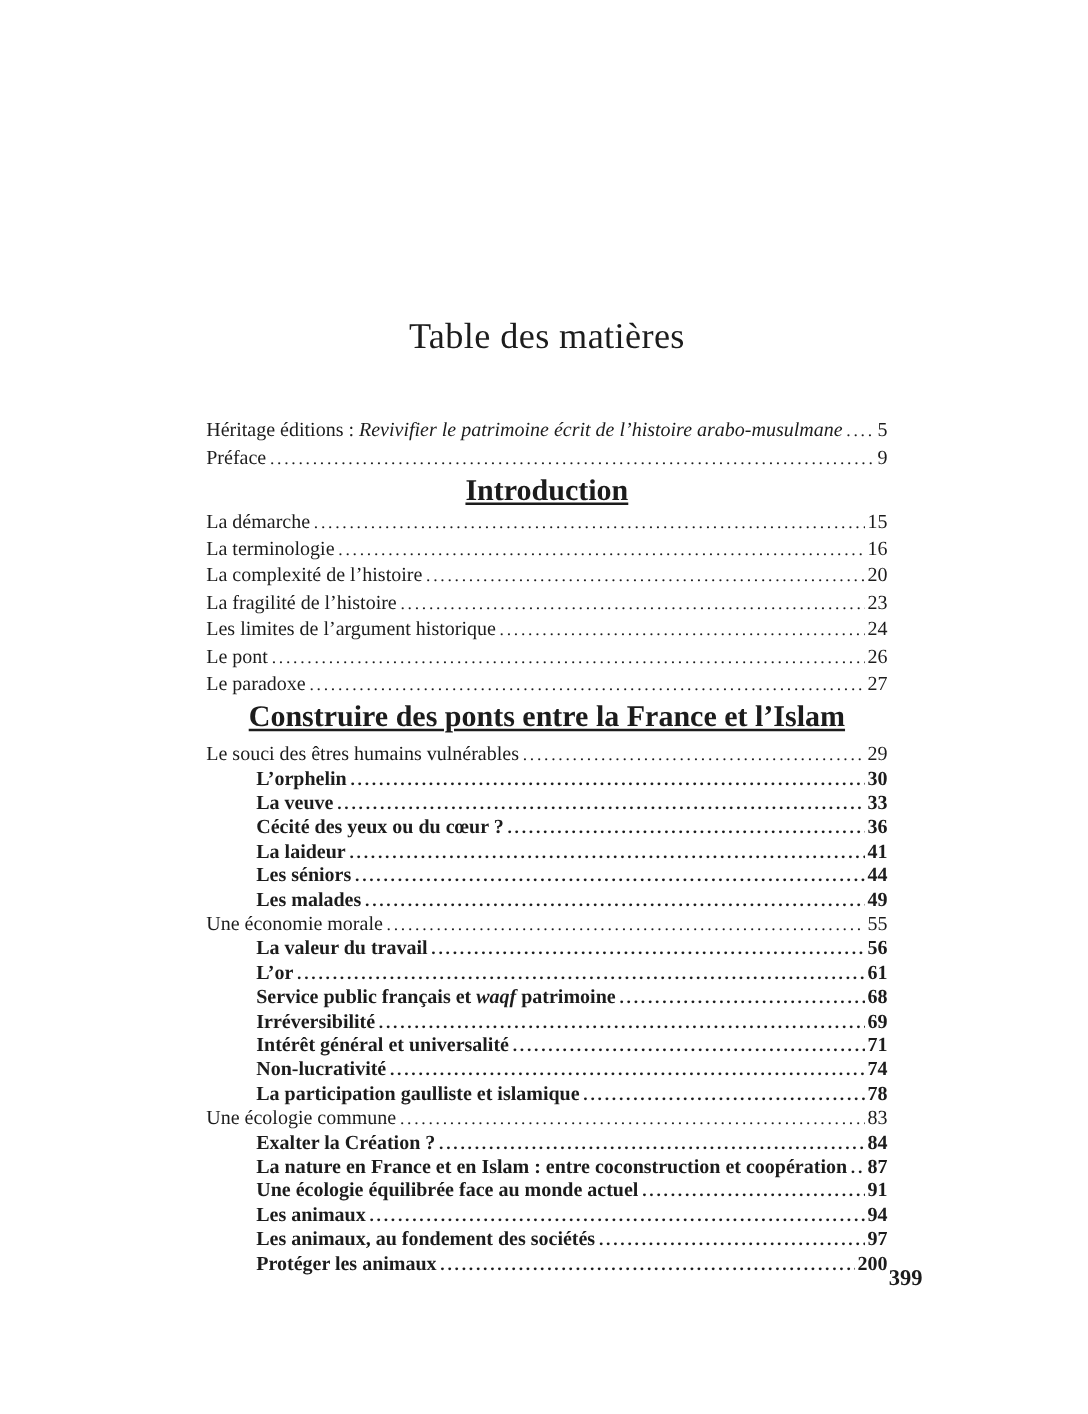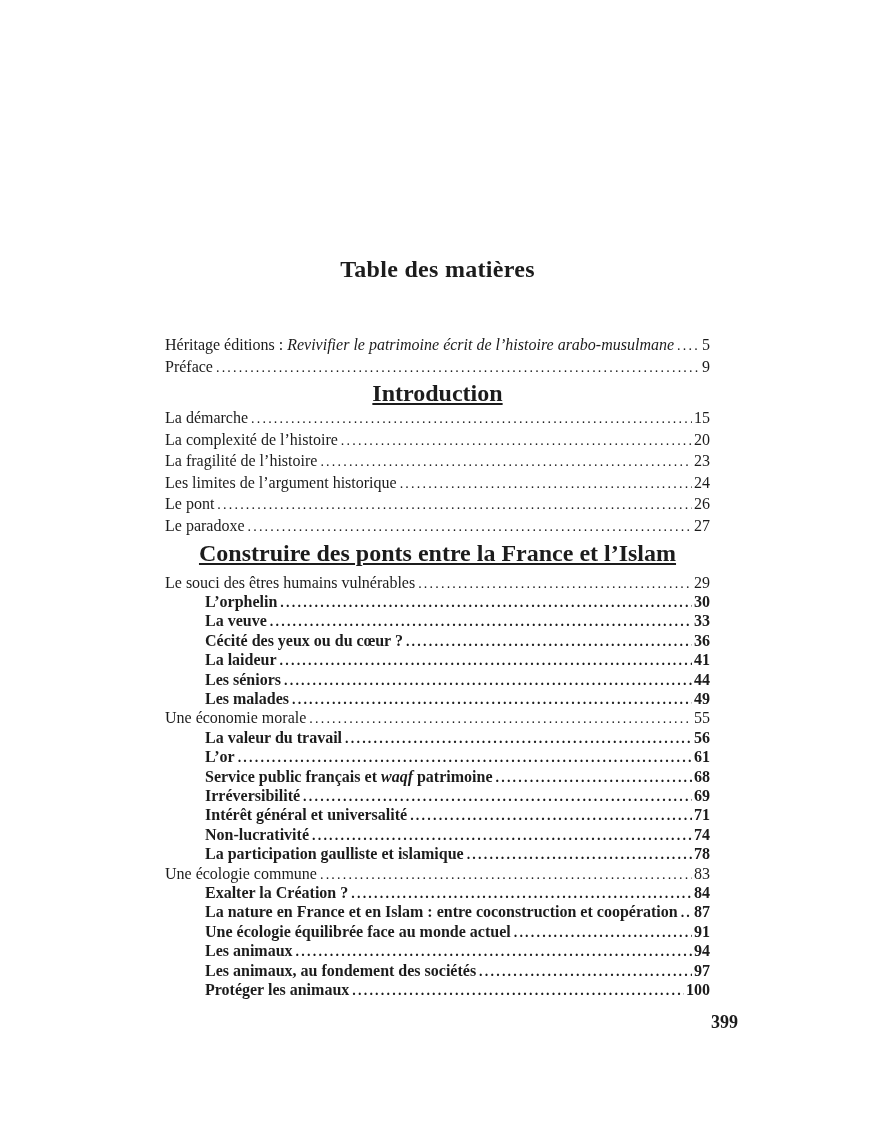--- a/index.html
+++ b/index.html
@@ -17,23 +17,23 @@
     overflow: hidden;
   }
   .content {
     position: absolute;
     left: 165px;
     top: 0;
     width: 545px;
   }
   .title {
     margin: 252px 0 0 0;
-    font-size: 24px;
+    font-size: 29px;
     line-height: 34px;
-    font-weight: 700;
+    font-weight: 400;
     text-align: center;
     letter-spacing: 0.3px;
   }
   .front-entries {
     margin-top: 48px;
   }
   .front-entries .row {
     line-height: 21px;
   }
   .section-heading {
@@ -112,20 +112,25 @@
       </div>
     <div id="toc-sections">
         <section class="toc-section">
           <h2 class="section-heading">Introduction</h2>
           <div class="row">
             <span class="label"><span>La démarche</span></span>
             <span class="dots"></span>
             <span class="pg">15</span>
           </div>
           <div class="row">
+            <span class="label"><span>La terminologie</span></span>
+            <span class="dots"></span>
+            <span class="pg">16</span>
+          </div>
+          <div class="row">
             <span class="label"><span>La complexité de l’histoire</span></span>
             <span class="dots"></span>
             <span class="pg">20</span>
           </div>
           <div class="row">
             <span class="label"><span>La fragilité de l’histoire</span></span>
             <span class="dots"></span>
             <span class="pg">23</span>
           </div>
           <div class="row">
@@ -247,19 +252,19 @@
             <span class="pg">94</span>
           </div>
           <div class="row indent">
             <span class="label"><span>Les animaux, au fondement des sociétés</span></span>
             <span class="dots"></span>
             <span class="pg">97</span>
           </div>
           <div class="row indent">
             <span class="label"><span>Protéger les animaux</span></span>
             <span class="dots"></span>
-            <span class="pg">100</span>
+            <span class="pg">200</span>
           </div>
         </section>
       </div>
   </main>
   <div class="folio">399</div>
 </div>
 
 </body></html>

